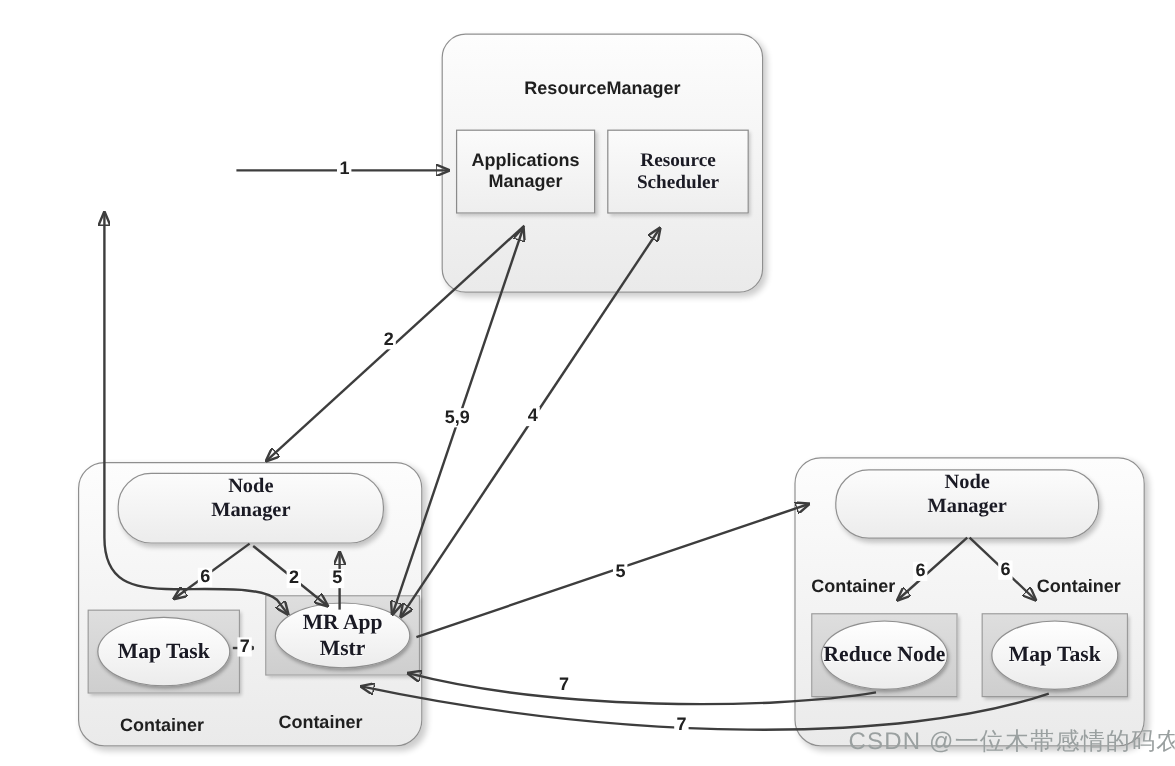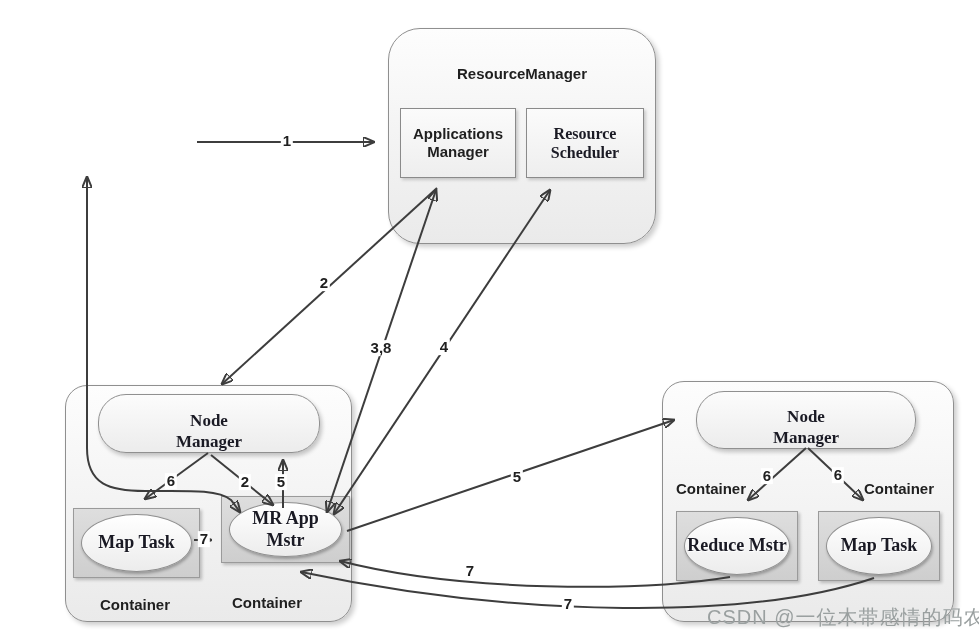--- a/index.html
+++ b/index.html
@@ -9,21 +9,21 @@
   .boxes{position:absolute;inset:0;z-index:1;}
   .edges{position:absolute;inset:0;z-index:2;pointer-events:none;}
   .labels{position:absolute;inset:0;z-index:3;pointer-events:none;}
   
   .outer-box{position:absolute;border:1.5px solid #8f8f8f;border-radius:22px;
              background:linear-gradient(#fdfdfd,#eaeaea);
              box-shadow:3px 3px 5px rgba(0,0,0,.20);}
   .pill{position:absolute;border:1.5px solid #909090;border-radius:28px;
         background:linear-gradient(#fcfcfc,#ececec);
         box-shadow:2px 3px 4px rgba(0,0,0,.22);
-        display:flex;align-items:flex-end;justify-content:center;}
+        display:flex;align-items:flex-start;justify-content:center;}
   .inner-box{position:absolute;border:1.5px solid #8a8a8a;
              background:linear-gradient(#fbfbfb,#eeeeee);
              box-shadow:2px 2px 3px rgba(0,0,0,.18);
              display:flex;align-items:center;justify-content:center;text-align:center;}
   .container-rect{position:absolute;border:1.5px solid #9a9a9a;
                   background:linear-gradient(#dedede,#cecece);
                   box-shadow:2px 2px 3px rgba(0,0,0,.22);}
   .ellipse{border:1.5px solid #8f8f8f;border-radius:50%;
            background:linear-gradient(#ffffff,#ececec);
            box-shadow:1px 2px 3px rgba(0,0,0,.28);
@@ -42,21 +42,21 @@
              letter-spacing:1px;white-space:nowrap;}
   .edges path{stroke:#3d3d3d;stroke-width:2;fill:none;}
 </style>
 </head>
 <body>
 
 <div class="canvas">
 
   <div class="boxes">
 
-    <div class="outer-box" style="left:388px;top:28px;width:266px;height:214px;border-radius:32px;">
+    <div class="outer-box" style="left:368px;top:28px;width:266px;height:214px;border-radius:20px;">
       <div class="rm-title sans-b" style="top:36px;">ResourceManager</div>
       <div class="inner-box" style="left:11px;top:79px;width:114px;height:68px;">
         <span class="sans-b wrap-center" style="width:105px;font-size:15px;">Applications Manager</span>
       </div>
       <div class="inner-box" style="left:137px;top:79px;width:116px;height:68px;">
         <span class="serif wrap-center" style="width:90px;font-size:16px;">Resource Scheduler</span>
       </div>
     </div>
 
 
@@ -79,21 +79,21 @@
     </div>
 
     <div class="outer-box" style="left:662px;top:381px;width:290px;height:239px;">
       <div class="pill" style="left:33px;top:9px;width:218px;height:56px;">
         <span class="serif wrap-center" style="width:100px;font-size:17px;">Node Manager</span>
       </div>
       <div class="container-label sans-b" style="left:48px;top:98px;">Container</div>
       <div class="container-label sans-b" style="left:236px;top:98px;">Container</div>
       <div class="container-rect" style="left:13px;top:129px;width:120px;height:68px;">
         <div class="ellipse task-ellipse">
-          <span class="serif wrap-center" style="font-size:18px;white-space:nowrap;">Reduce Mstr</span>
+          <span class="serif wrap-center" style="font-size:18px;white-space:nowrap;">Reduce Node</span>
         </div>
       </div>
       <div class="container-rect" style="left:155px;top:129px;width:120px;height:68px;">
         <div class="ellipse task-ellipse">
           <span class="serif wrap-center" style="font-size:18px;white-space:nowrap;">Map Task</span>
         </div>
       </div>
     </div>
   </div>
 
@@ -115,21 +115,21 @@
     <path d="M 806 448 L 748 500" marker-end="url(#ah)"></path>
     <path d="M 808 448 L 863 500" marker-end="url(#ah)"></path>
     <path d="M 730 577 C 640 592 460 592 340 561" marker-end="url(#ah)"></path>
     <path d="M 874 578 C 750 620 520 618 301 572" marker-end="url(#ah)"></path>
     <path d="M 87 177 L 87 448 C 87 485 110 491 145 491 C 185 491 218 489 231 500 L 240 512" marker-start="url(#ah)" marker-end="url(#ah)"></path>
   </svg>
 
   <div class="labels">
     <div class="num-label" style="left:287px;top:141px;">1</div>
     <div class="num-label" style="left:324px;top:283px;">2</div>
-    <div class="num-label" style="left:381px;top:348px;">3,8</div>
+    <div class="num-label" style="left:381px;top:348px;">5,9</div>
     <div class="num-label" style="left:444px;top:347px;">4</div>
     <div class="num-label" style="left:517px;top:477px;">5</div>
     <div class="num-label" style="left:281px;top:482px;">5</div>
     <div class="num-label" style="left:245px;top:482px;">2</div>
     <div class="num-label" style="left:171px;top:481px;">6</div>
     <div class="num-label" style="left:767px;top:476px;">6</div>
     <div class="num-label" style="left:838px;top:475px;">6</div>
     <div class="num-label" style="left:204px;top:539px;">7</div>
     <div class="num-label" style="left:470px;top:571px;">7</div>
     <div class="num-label" style="left:568px;top:604px;">7</div>

